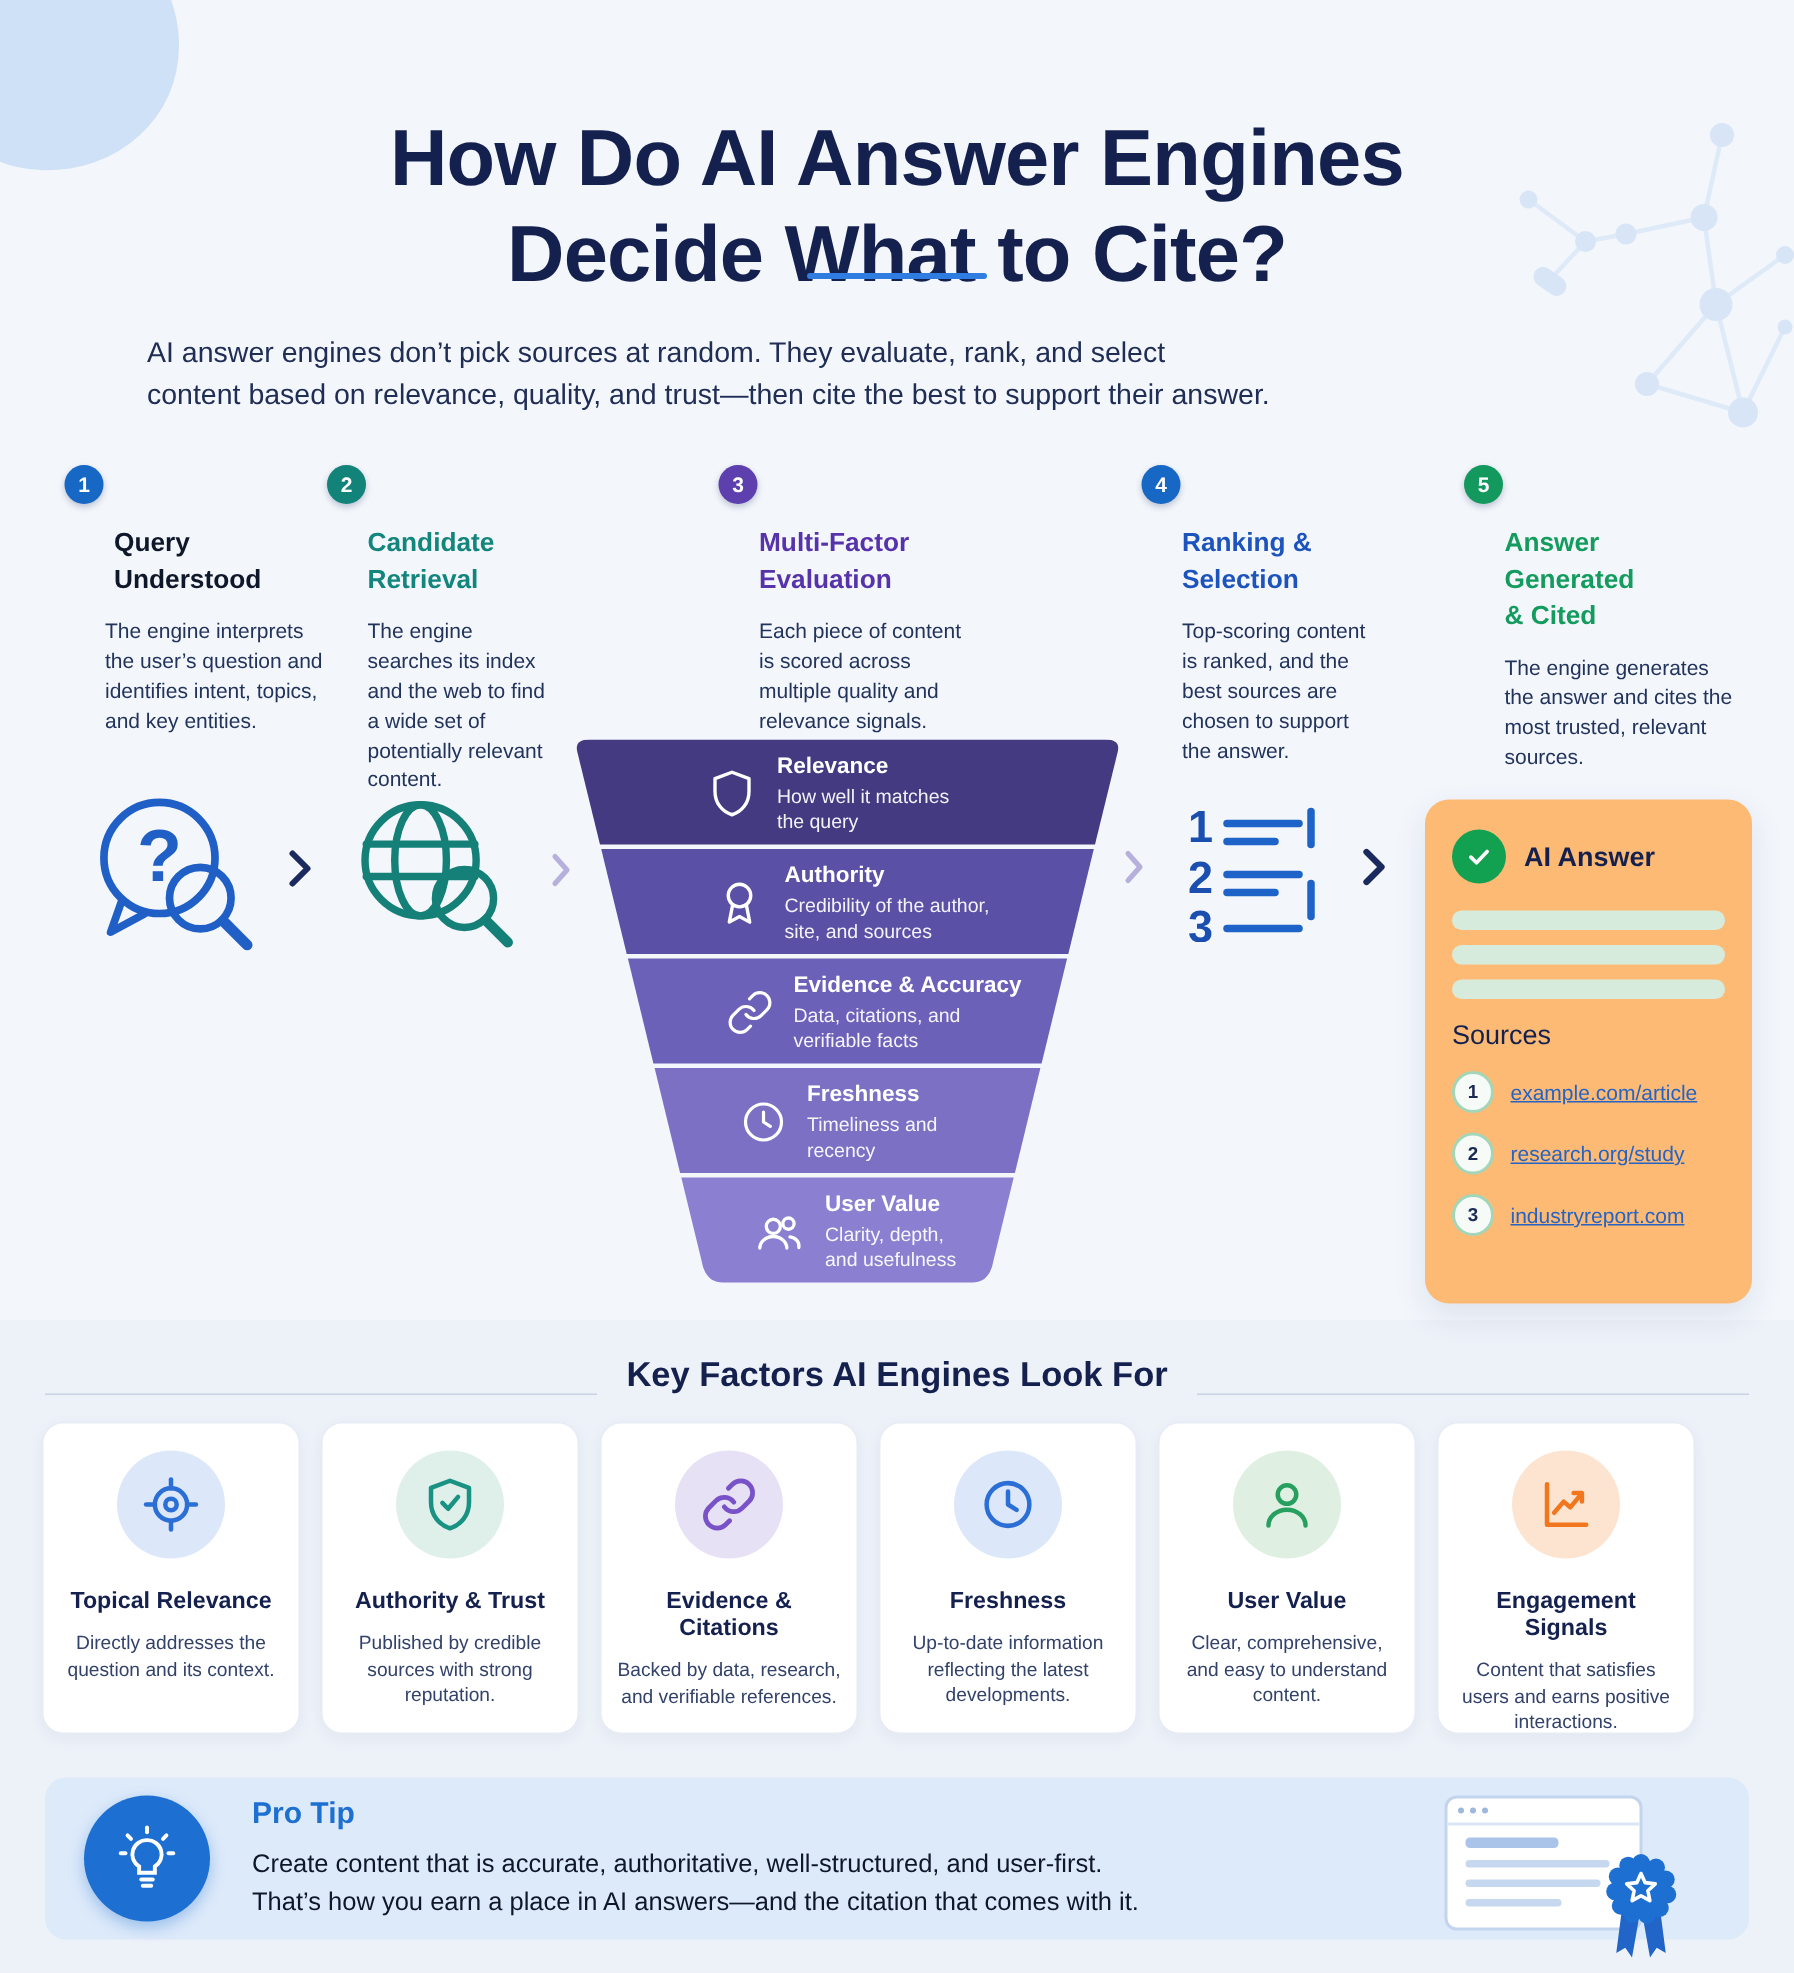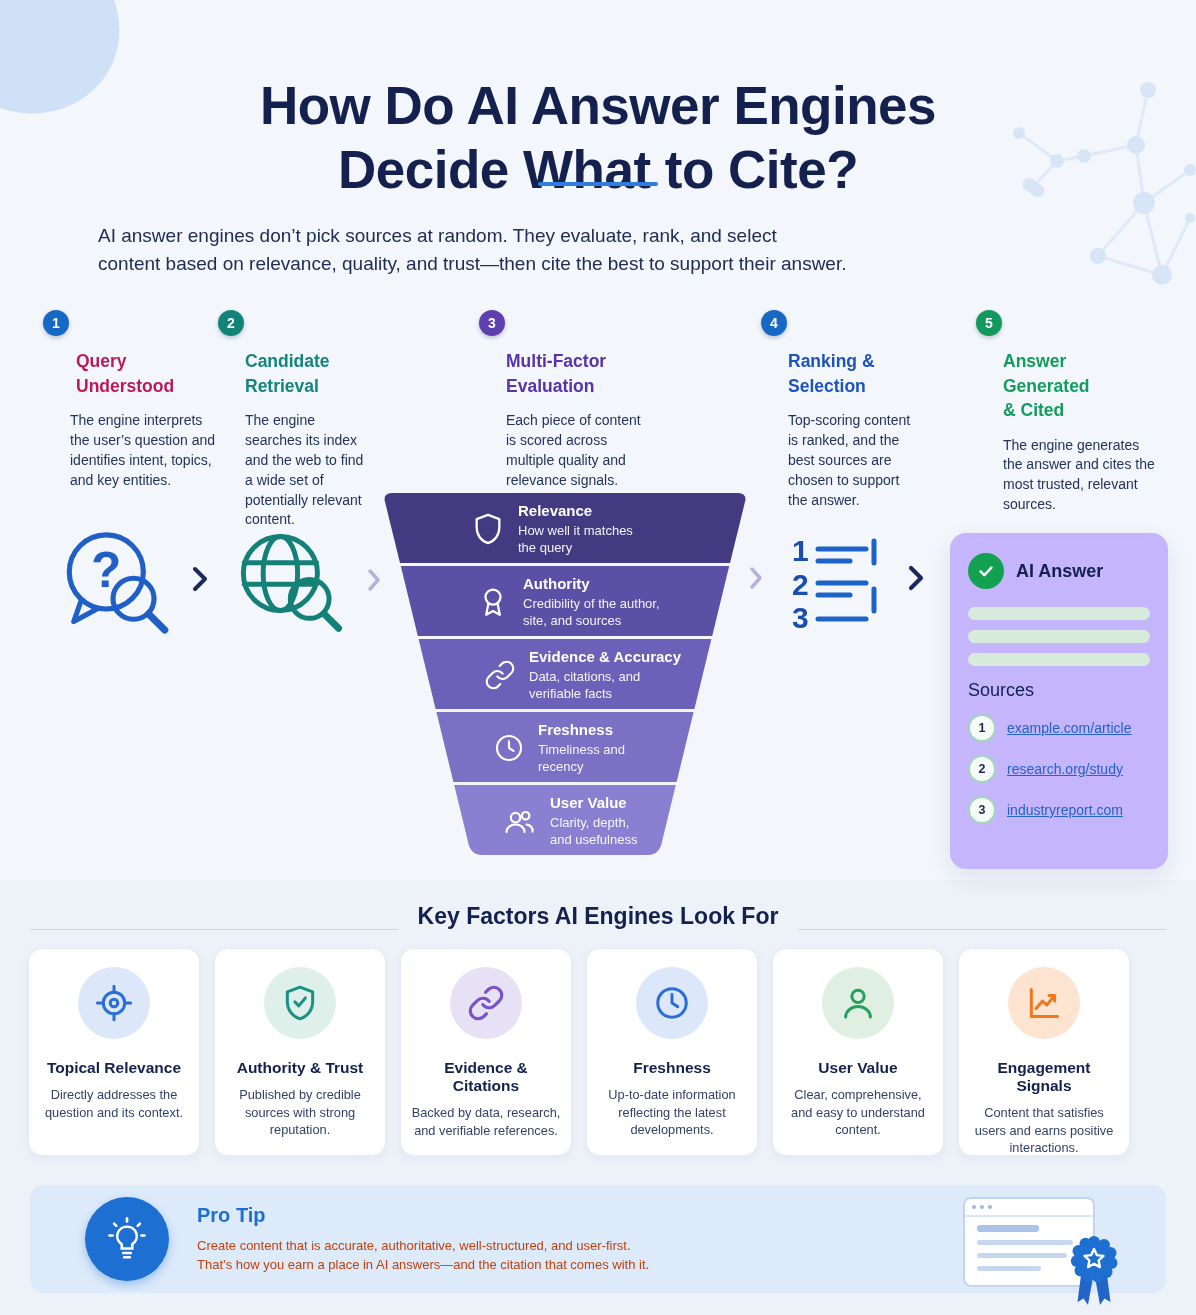--- a/index.html
+++ b/index.html
@@ -28,21 +28,21 @@
   
   .flow-ic{position:absolute;}
   .arrow{position:absolute;}
   
   .funnel{position:absolute;left:383px;top:493px;width:364px;height:372px;}
   .funnel svg.bg{position:absolute;left:0;top:0;}
   .tier{position:absolute;display:flex;align-items:center;gap:13px;color:#fff;}
   .tier .t-title{font-size:15px;font-weight:bold;line-height:1.35;}
   .tier .t-desc{font-size:13px;line-height:1.3;color:rgba(255,255,255,.93);white-space:pre-line;margin-top:2px;}
   
-  .ai-card{position:absolute;left:950px;top:533px;width:218px;height:336px;background:#c4b5fd;border-radius:16px;
+  .ai-card{position:absolute;left:950px;top:533px;width:218px;height:336px;background:#fdba74;border-radius:16px;
     box-shadow:0 8px 22px rgba(30,60,120,.10);padding:20px 18px;box-sizing:border-box;}
   .ai-head{display:flex;align-items:center;gap:12px;}
   .check-c{width:36px;height:36px;border-radius:50%;background:#12a150;display:flex;align-items:center;justify-content:center;flex:none;}
   .ai-title{font-size:18px;font-weight:bold;color:#14204e;}
   .bars{margin-top:18px;}
   .bar{height:13px;border-radius:7px;background:#d7ebdd;margin-bottom:10px;}
   .src-h{margin-top:14px;font-size:18px;font-weight:normal;color:#14204e;}
   .src{display:flex;align-items:center;gap:11px;margin-top:13px;}
   .src-n{width:24px;height:24px;border-radius:50%;border:2px solid #a3d6b8;background:#f6fbf8;flex:none;
     display:flex;align-items:center;justify-content:center;font-size:12.5px;font-weight:bold;color:#1b2a55;}
@@ -52,26 +52,26 @@
   .kf-line{flex:1;height:1px;background:#c8d3e3;}
   .kf-text{font-size:23px;font-weight:800;color:#14204e;}
   .cards{position:absolute;left:28px;top:948px;display:flex;gap:14px;align-items:center;}
   .fcard{width:172px;height:208px;background:#fff;border:1px solid #e7ecf4;border-radius:14px;
     box-shadow:0 3px 10px rgba(30,60,120,.05);box-sizing:border-box;padding:18px 10px;text-align:center;}
   .f-ic{width:72px;height:72px;border-radius:50%;margin:0 auto;display:flex;align-items:center;justify-content:center;}
   .f-title{margin-top:20px;font-size:15.5px;font-weight:bold;color:#14204e;}
   .f-desc{margin-top:9px;font-size:12.8px;line-height:1.38;color:#33426a;}
   
   .tip{position:absolute;left:30px;top:1185px;width:1136px;height:108px;background:#ddeafa;border-radius:14px;
-    display:flex;align-items:center;box-sizing:border-box;padding-left:55px;}
+    display:flex;align-items:center;box-sizing:border-box;padding-left:26px;}
   .tip-ic{width:84px;height:84px;border-radius:50%;background:#1d6fd1;display:flex;align-items:center;justify-content:center;flex:none;
     box-shadow:0 4px 10px rgba(29,111,209,.35);}
   .tip-body{margin-left:28px;}
   .tip-title{font-size:20px;font-weight:bold;color:#1d6fd1;}
-  .tip-text{margin-top:9px;font-size:13px;line-height:1.5;color:#c2410c;white-space:pre-line;}
+  .tip-text{margin-top:9px;font-size:17px;line-height:1.5;color:#0f172a;white-space:pre-line;}
   .browser{position:absolute;left:933px;top:12px;width:128px;height:86px;background:#fff;border:2px solid #c3d5ee;border-radius:8px;}
   .b-head{height:16px;border-bottom:2px solid #dbe6f5;display:flex;align-items:center;gap:4px;padding-left:7px;}
   .b-dot{width:4px;height:4px;border-radius:50%;background:#9fb8de;}
   .b-line{border-radius:3px;margin:8px 0 0 12px;}
   .bl1{width:62px;height:7px;background:#aac3e8;}
   .bl2{width:96px;height:5px;background:#c6d8f0;}
   .bl3{width:90px;height:5px;background:#c6d8f0;}
   .bl4{width:64px;height:5px;background:#c6d8f0;}
   .rosette{position:absolute;left:1032px;top:40px;}
 </style>
@@ -112,21 +112,21 @@
   </svg>
 
   <h1 class="title">How Do AI Answer Engines
 Decide What to Cite?</h1>
   <div class="underline"></div>
   <p class="subtitle">AI answer engines don’t pick sources at random. They evaluate, rank, and select
 content based on relevance, quality, and trust—then cite the best to support their answer.</p>
 
   <div class="step s1">
     <div class="num" style="background-color: rgb(23, 103, 197);">1</div>
-    <div class="stitle" style="color: #be185d; margin-left: 33px;">Query
+    <div class="stitle" style="color: #0f172a; margin-left: 33px;">Query
 Understood</div>
     <div class="sdesc">The engine interprets the user’s question and identifies intent, topics, and key entities.</div>
   </div>
   <div class="step s2">
     <div class="num" style="background-color: rgb(18, 131, 121);">2</div>
     <div class="stitle" style="color: rgb(18, 133, 124);">Candidate
 Retrieval</div>
     <div class="sdesc">The engine searches its index and the web to find a wide set of potentially relevant content.</div>
   </div>
   <div class="step s3">

